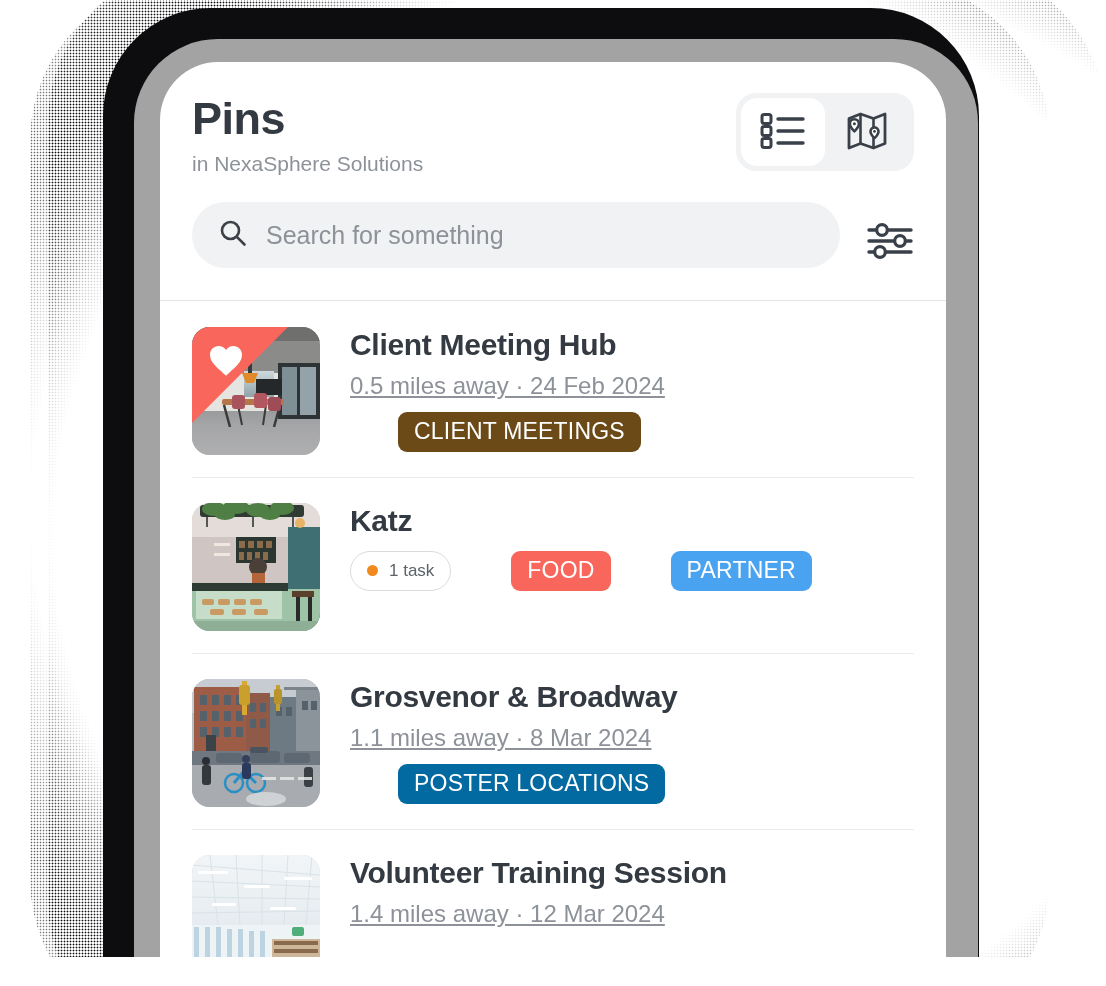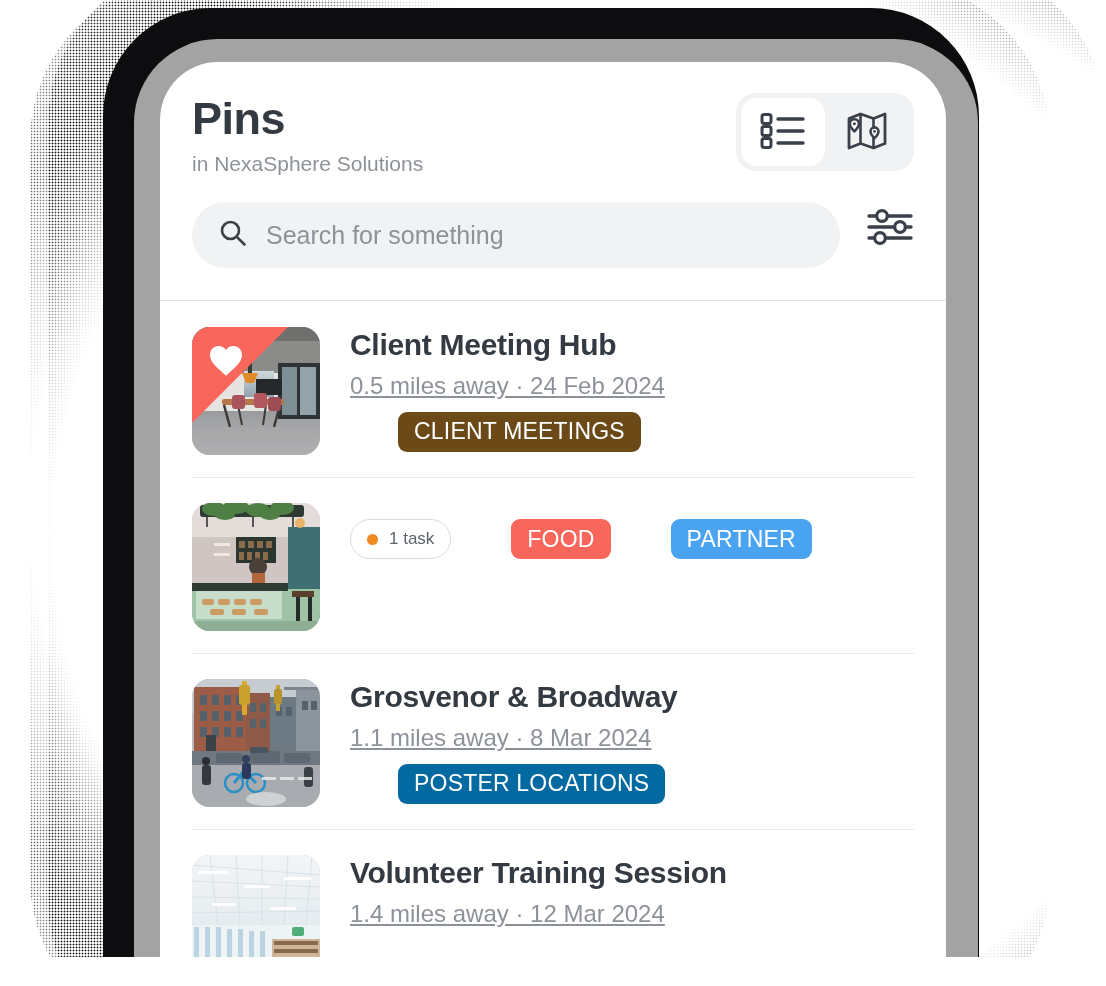--- a/index.html
+++ b/index.html
@@ -141,21 +141,21 @@
   }
   .view-opt.active { background: #ffffff; }
 
   
   .search-row {
     position: absolute;
     left: 32px;
     right: 30px;
     top: 140px;
     display: flex;
-    align-items: flex-start;
+    align-items: flex-end;
     gap: 24px;
   }
   .search-box {
     flex: 1;
     height: 66px;
     background: #f1f2f3;
     border-radius: 33px;
     display: flex;
     align-items: center;
     padding: 0 26px;
@@ -451,20 +451,21 @@
                 <rect x="40" y="106" width="14" height="6" rx="2"></rect>
         <rect x="62" y="106" width="14" height="6" rx="2"></rect>
       </g>
       <rect x="100" y="88" width="22" height="6" fill="#5a3f2a"></rect>
       <rect x="104" y="94" width="4" height="26" fill="#2a2a2a"></rect>
       <rect x="116" y="94" width="4" height="26" fill="#2a2a2a"></rect>
       <rect x="0" y="118" width="128" height="10" fill="#8fae96"></rect>
     </svg>
           </div>
           <div class="pin-body">
+            <div class="pin-title">Katz</div>
             <div class="tag-row">
               <span class="task-pill">
                 <span class="task-dot"></span>
                 <span>1 task</span>
               </span>
               <span class="tag" style="background: rgb(249, 102, 91);">FOOD</span>
               <span class="tag" style="background: rgb(74, 163, 240);">PARTNER</span>
             </div>
           </div>
         </div>

